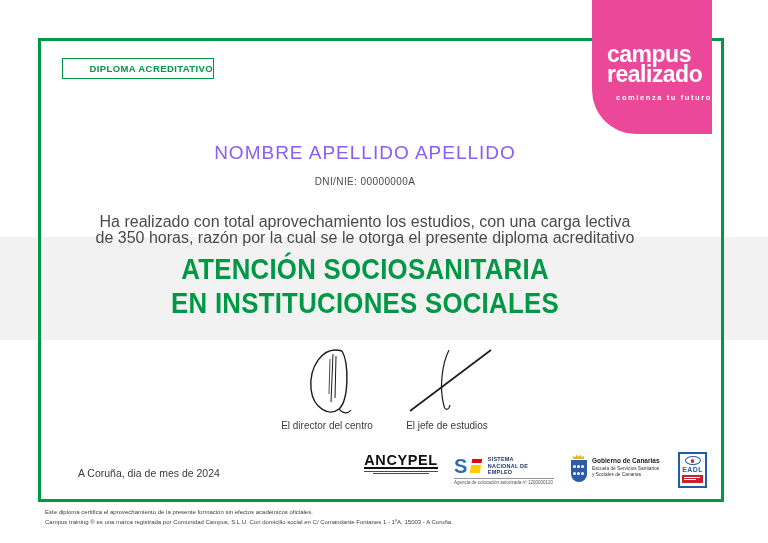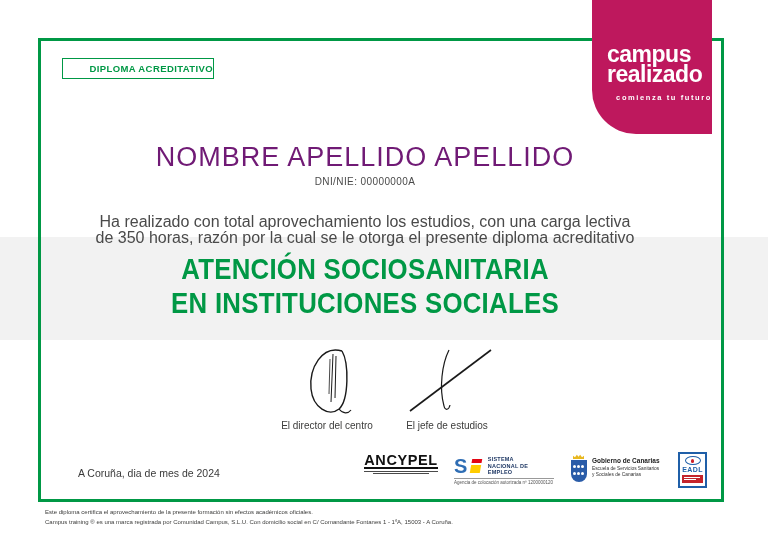--- a/index.html
+++ b/index.html
@@ -7,34 +7,34 @@
   .page {
     position:relative; width:768px; height:543px; background:#ffffff;
     font-family:"Liberation Sans", sans-serif; overflow:hidden; margin:0 auto;
   }
   
   .gray-band { position:absolute; left:0; top:237px; width:768px; height:103px; background:#f2f2f2; z-index:1; }
   
   .frame { position:absolute; left:38px; top:38px; width:686px; height:464px; border:3px solid #009845; z-index:2; }
   
   .logo-box {
-    position:absolute; left:592px; top:0; width:120px; height:134px; background:#be185d;
+    position:absolute; left:592px; top:0; width:120px; height:134px; background:#ec4899;
     border-bottom-left-radius:44px; z-index:3; color:#fff; padding:44px 0 0 15px;
   }
   .logo-word { font-size:23px; font-weight:bold; line-height:20px; letter-spacing:-0.5px; }
   .logo-tagline { margin-top:9px; font-size:7.5px; font-weight:bold; letter-spacing:1.6px;text-align:right; }
   
   .badge {
     position:absolute; left:62px; top:58px; width:152px; height:21px; z-index:4;
     border:1.5px solid #009845; border-radius:0; display:flex; align-items:center; justify-content:flex-end;
     color:#009845; font-size:9.5px; font-weight:bold; letter-spacing:0.4px;
   }
   
   .center-col { position:absolute; left:38px; top:0; width:654px; text-align:center; z-index:4; color:#3c3c3b; }
-  .name { position:absolute; top:142px; width:100%; font-size:27px; letter-spacing:1px; color:#701a75; }
+  .name { position:absolute; top:142px; width:100%; font-size:19px; letter-spacing:1px; color:#8b5cf6; }
   .dni { position:absolute; top:176px; width:100%; font-size:10px; letter-spacing:0.4px; color:#4a4a4a; }
   .body-text { position:absolute; top:214px; width:100%; font-size:16px; line-height:16px; color:#4a4a4a; }
   .course-title {
     position:absolute; top:252px; width:100%;
     color:#009845; font-size:30px; font-weight:bold; line-height:34px; letter-spacing:0.3px;
     transform:scaleX(0.86); transform-origin:50% 50%;
   }
   
   .sig { position:absolute; z-index:4; }
   .sig svg { display:block; }

